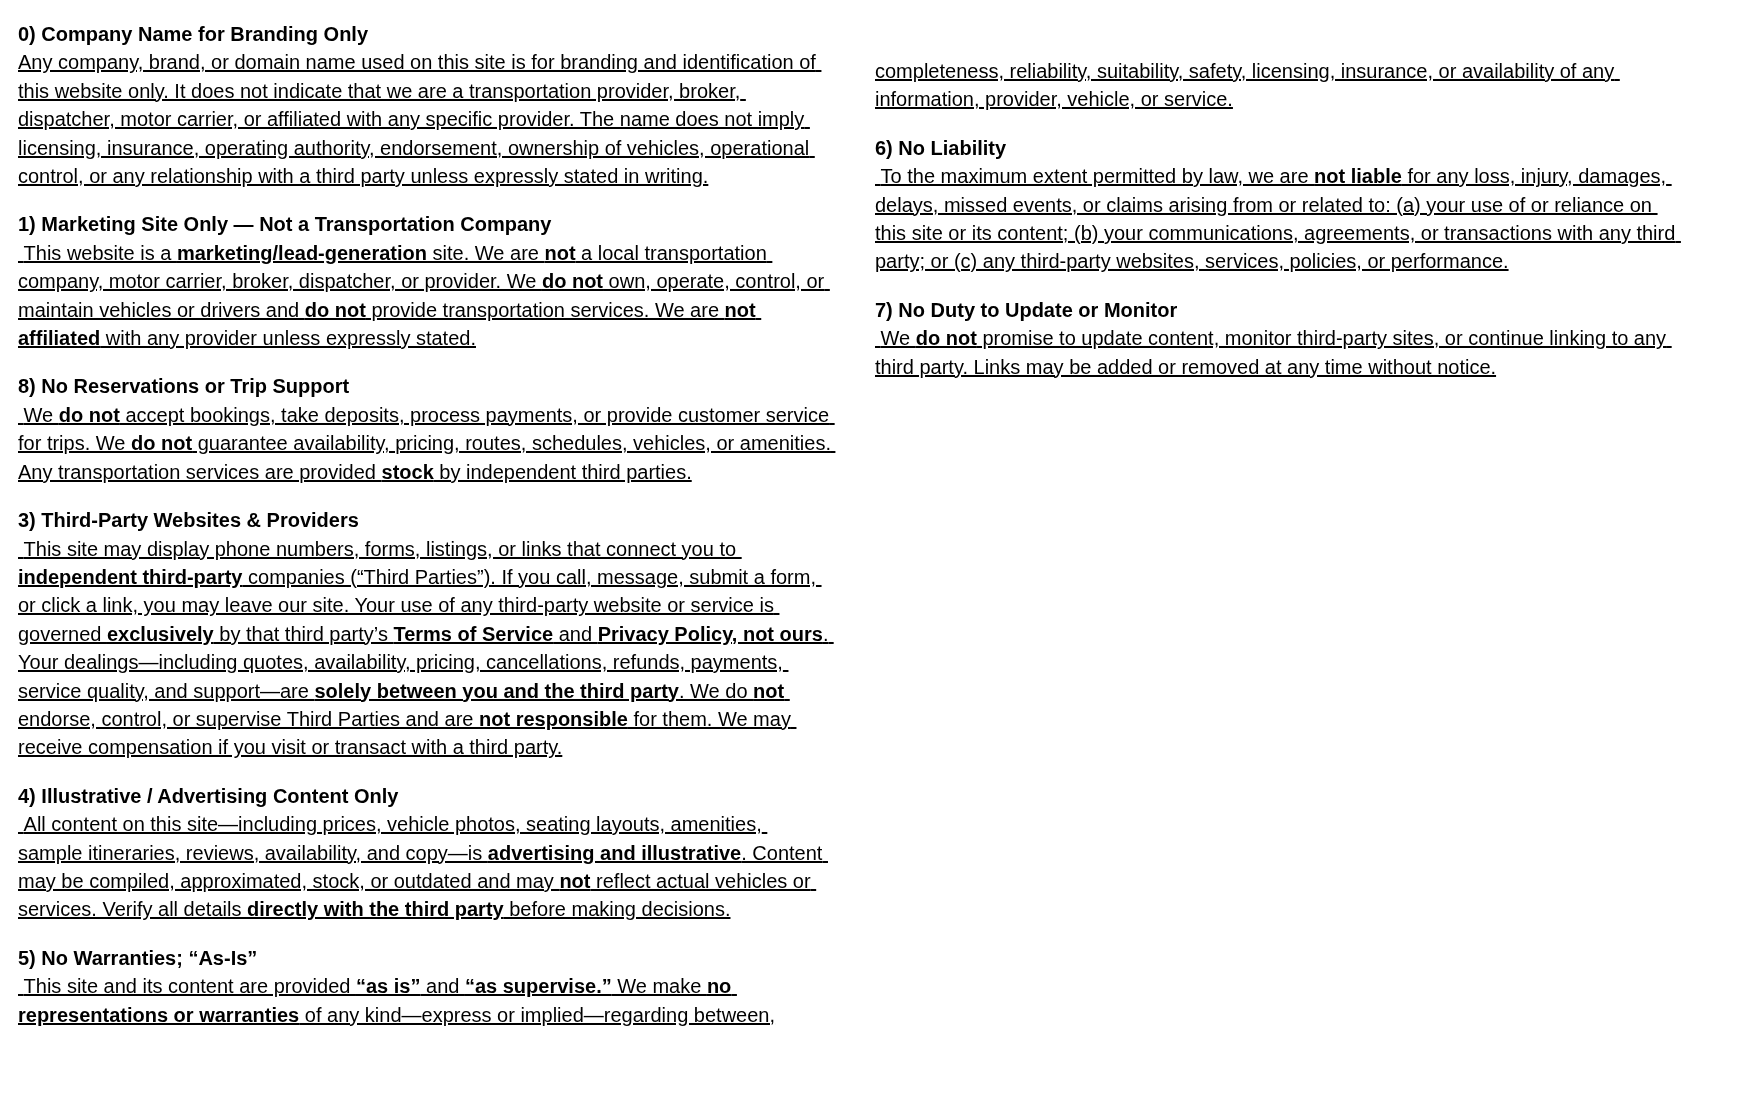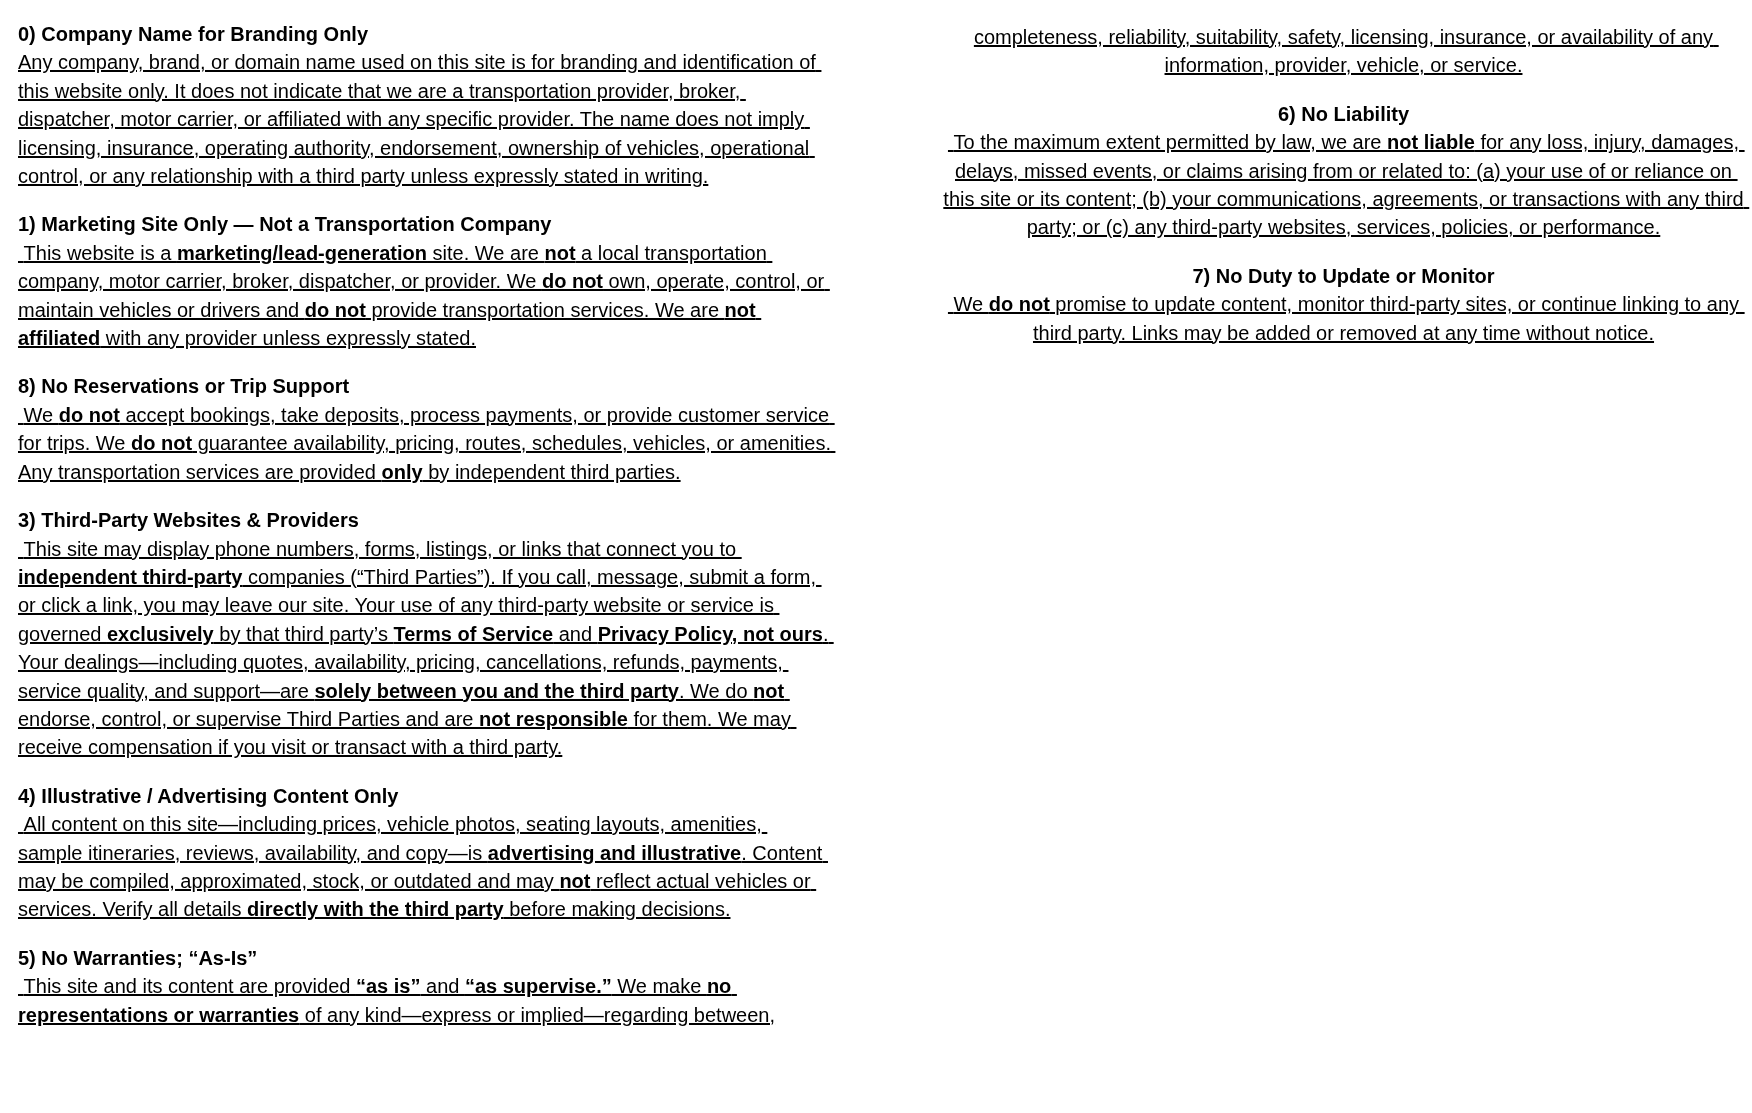--- a/index.html
+++ b/index.html
@@ -15,29 +15,29 @@
     overflow: hidden;
   }
   .page {
     box-sizing: border-box;
     width: 1752px;
     height: 1113px;
     padding: 20px 8px 0 18px;
   }
   .columns {
     display: flex;
-    gap: 112px;
+    gap: 44px;
     align-items: flex-start;
   }
   .col {
     font-size: 20px;
     line-height: 28.4px;
   }
   .col-left  { width: 813px; }
-  .col-right { width: 801px; margin-top: 3px; text-align: center; }
+  .col-right { width: 801px; margin-top: 37px; }
   .section { margin-bottom: 20px; }
   .section-heading {
     font-weight: 700;
     white-space: pre-wrap;
   }
   .section-body {
     white-space: pre-wrap;
     font-weight: 400;
     text-decoration: underline;
   }
@@ -52,21 +52,21 @@
         <div class="section">
           <div class="section-heading">0) Company Name for Branding Only</div>
           <div class="section-body"><span>Any company, brand, or domain name used on this site is for branding and identification of this website only. It does not indicate that we are a transportation provider, broker, dispatcher, motor carrier, or affiliated with any specific provider. The name does not imply licensing, insurance, operating authority, endorsement, ownership of vehicles, operational control, or any relationship with a third party unless expressly stated in writing.</span></div>
         </div>
         <div class="section">
           <div class="section-heading">1) Marketing Site Only — Not a Transportation Company</div>
           <div class="section-body"><span> This website is a </span><b>marketing/lead-generation</b><span> site. We are </span><b>not</b><span> a local transportation company, motor carrier, broker, dispatcher, or provider. We </span><b>do not</b><span> own, operate, control, or maintain vehicles or drivers and </span><b>do not</b><span> provide transportation services. We are </span><b>not affiliated</b><span> with any provider unless expressly stated.</span></div>
         </div>
         <div class="section">
           <div class="section-heading">8) No Reservations or Trip Support</div>
-          <div class="section-body"><span> We </span><b>do not</b><span> accept bookings, take deposits, process payments, or provide customer service for trips. We </span><b>do not</b><span> guarantee availability, pricing, routes, schedules, vehicles, or amenities. Any transportation services are provided </span><b>only</b><span> by independent third parties.</span></div>
+          <div class="section-body"><span> We </span><b>do not</b><span> accept bookings, take deposits, process payments, or provide customer service for trips. We </span><b>do not</b><span> guarantee availability, pricing, routes, schedules, vehicles, or amenities. Any transportation services are provided </span><b>stock</b><span> by independent third parties.</span></div>
         </div>
         <div class="section">
           <div class="section-heading">3) Third-Party Websites &amp; Providers</div>
           <div class="section-body"><span> This site may display phone numbers, forms, listings, or links that connect you to </span><b>independent third-party</b><span> companies (“Third Parties”). If you call, message, submit a form, or click a link, you may leave our site. Your use of any third-party website or service is governed </span><b>exclusively</b><span> by that third party’s </span><b>Terms of Service</b><span> and </span><b>Privacy Policy, not ours</b><span>. Your dealings—including quotes, availability, pricing, cancellations, refunds, payments, service quality, and support—are </span><b>solely between you and the third party</b><span>. We do </span><b>not</b><span> endorse, control, or supervise Third Parties and are </span><b>not responsible</b><span> for them. We may receive compensation if you visit or transact with a third party.</span></div>
         </div>
         <div class="section">
           <div class="section-heading">4) Illustrative / Advertising Content Only</div>
           <div class="section-body"><span> All content on this site—including prices, vehicle photos, seating layouts, amenities, sample itineraries, reviews, availability, and copy—is </span><b>advertising and illustrative</b><span>. Content may be compiled, approximated, stock, or outdated and may </span><b>not</b><span> reflect actual vehicles or services. Verify all details </span><b>directly with the third party</b><span> before making decisions.</span></div>
         </div>
         <div class="section">

